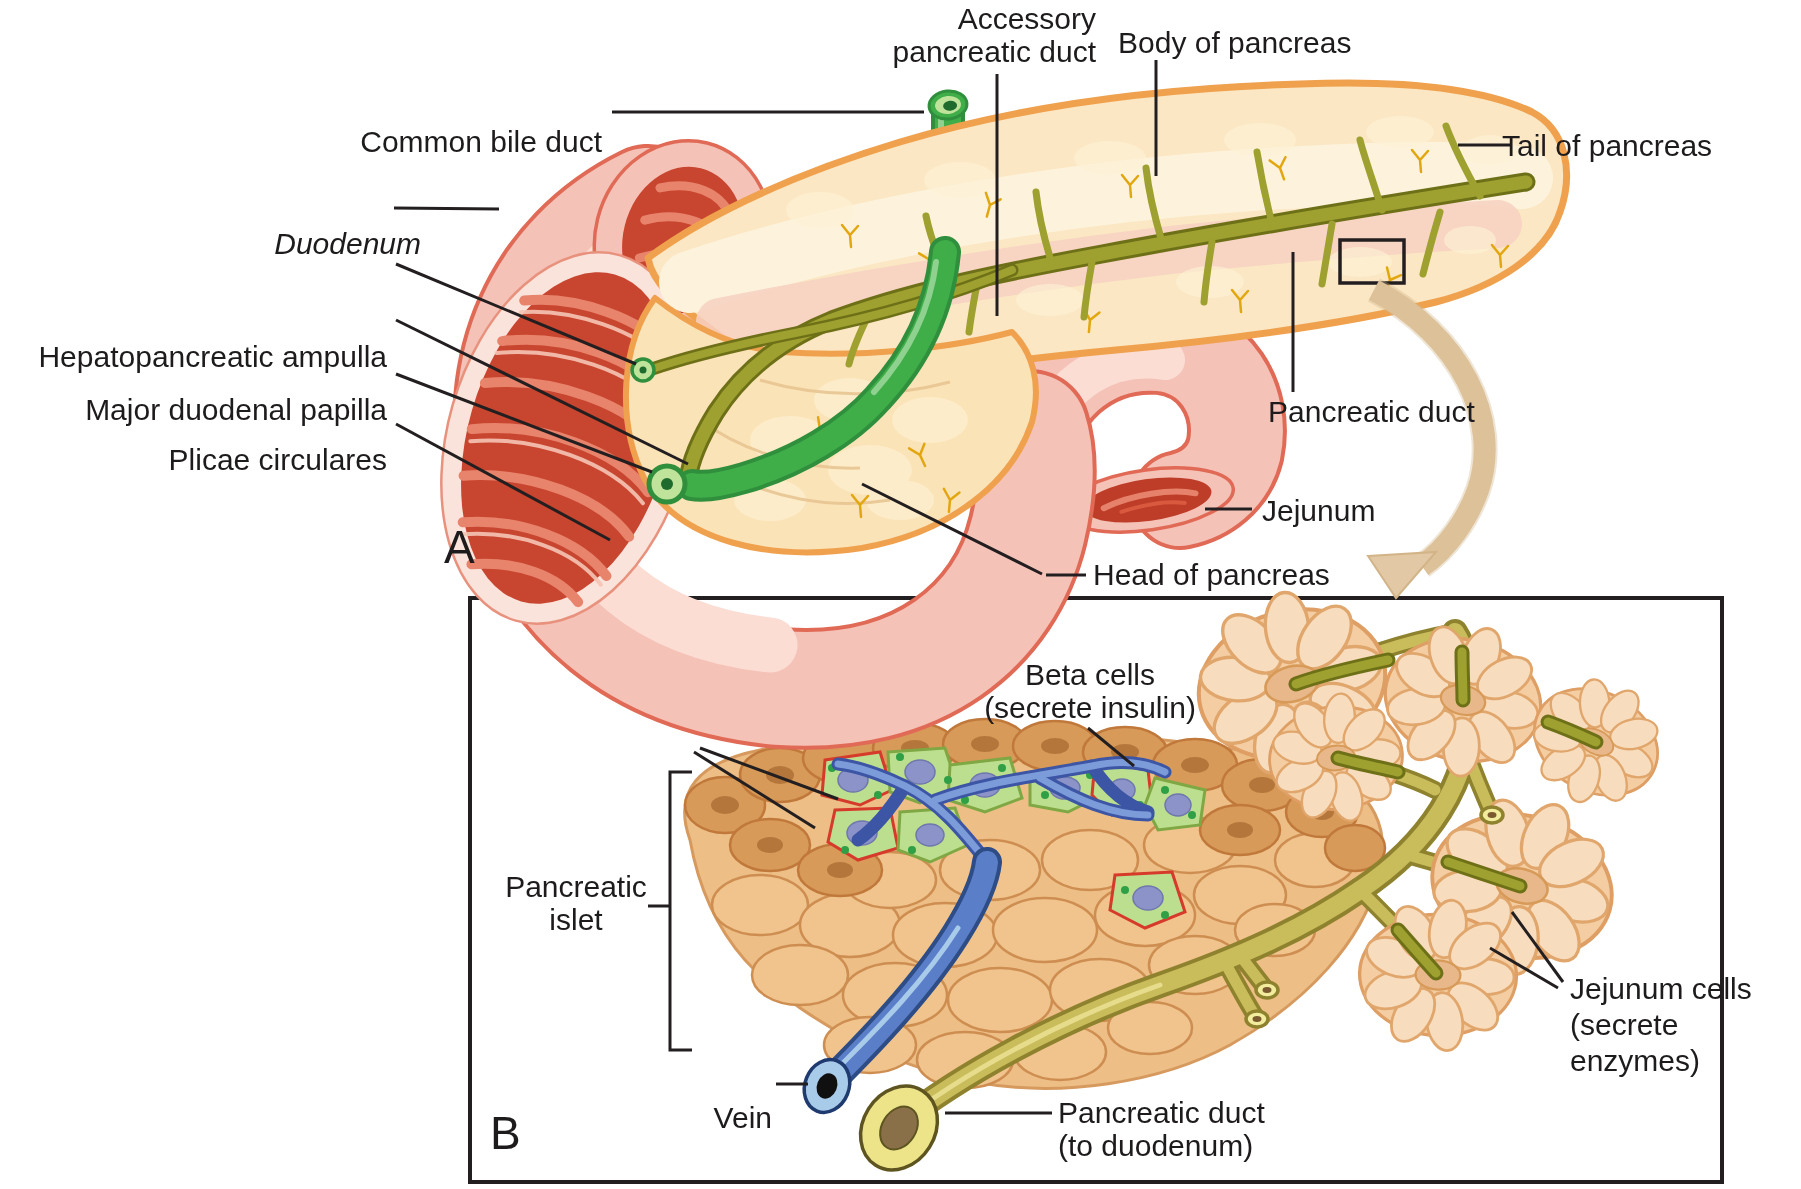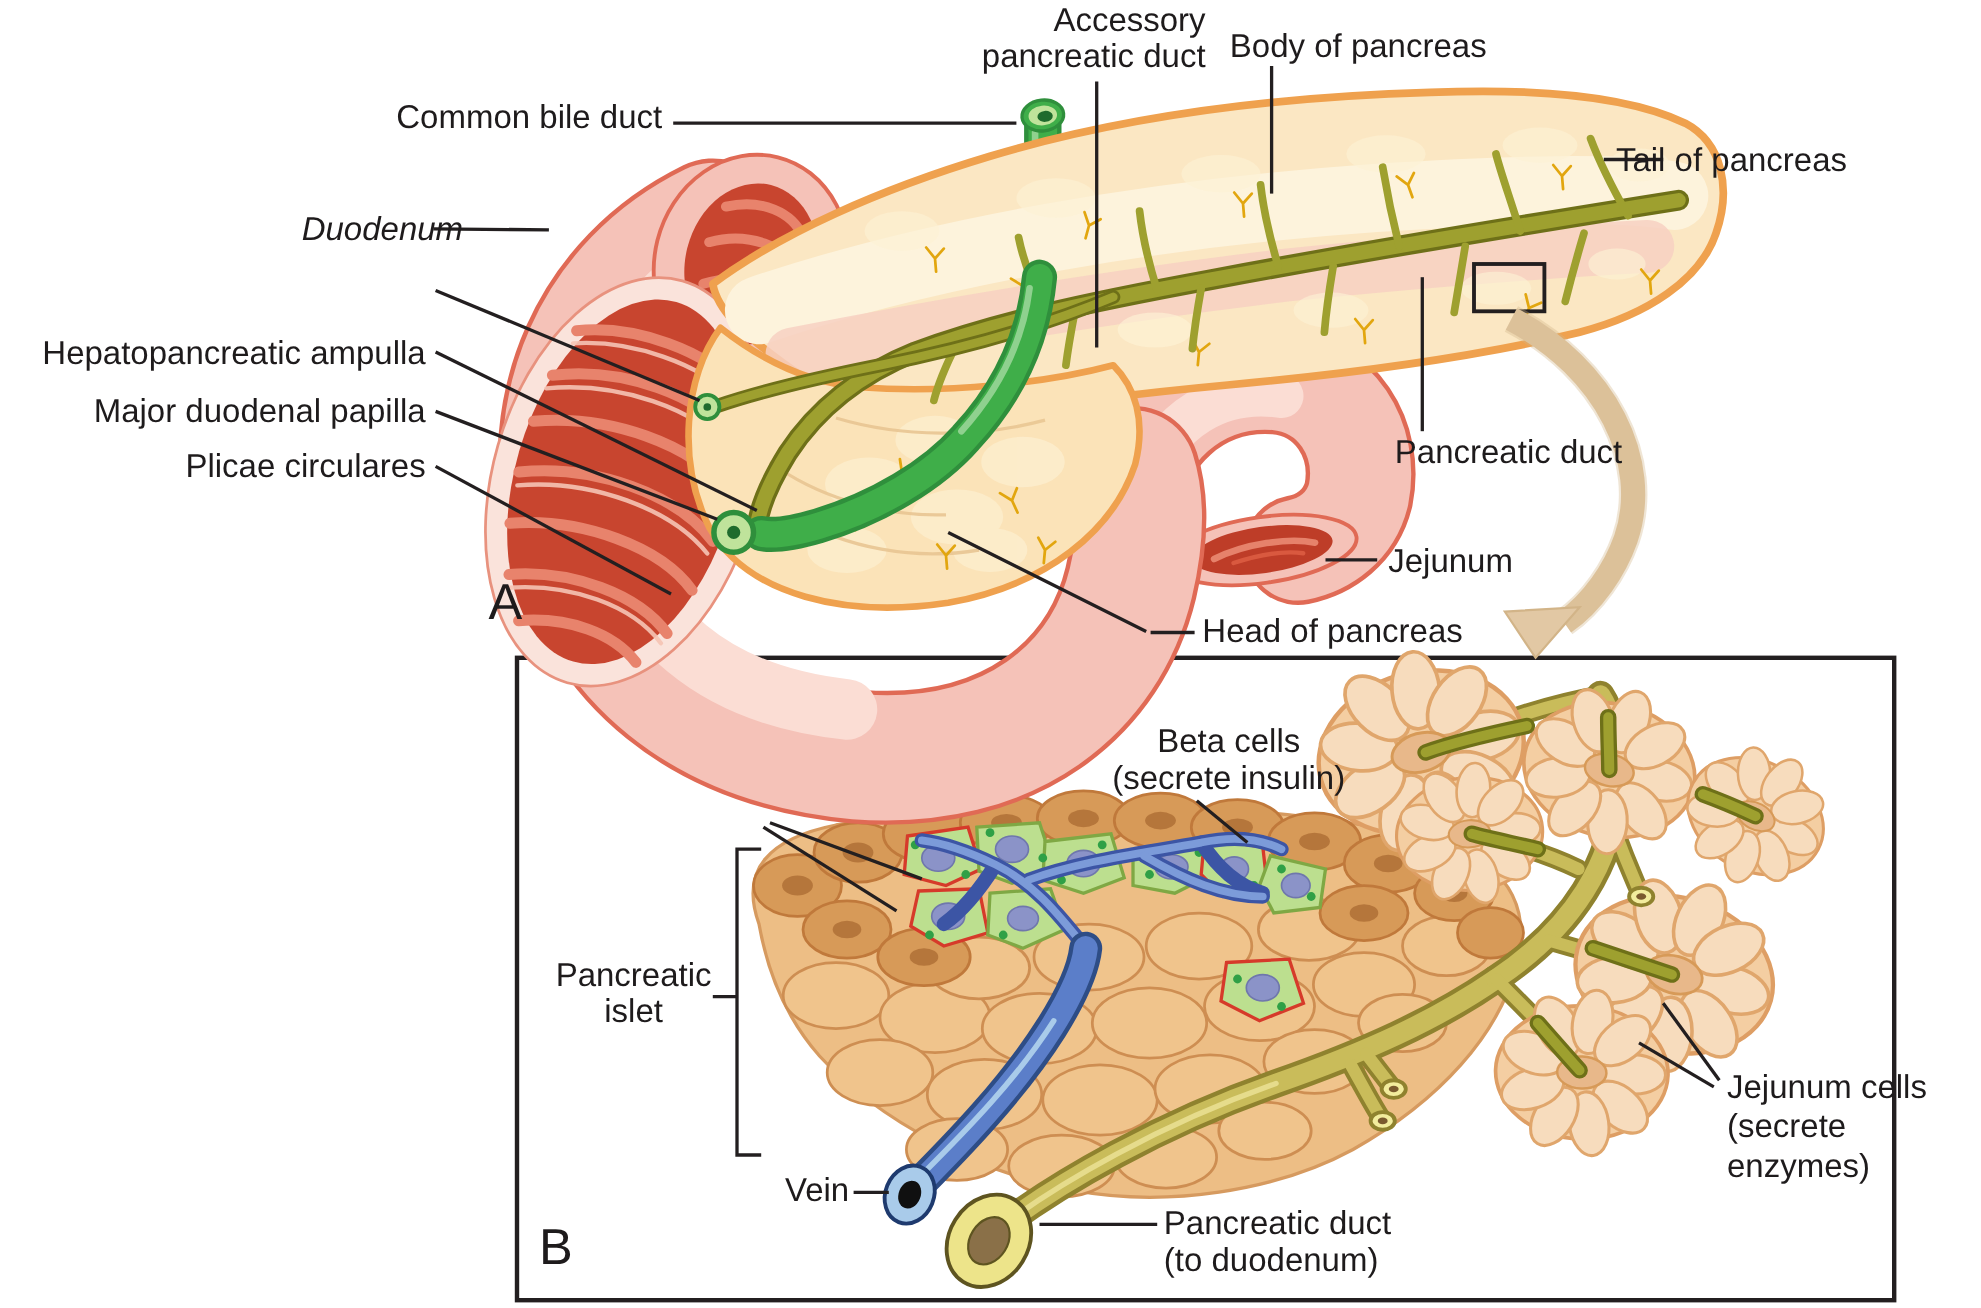--- a/index.html
+++ b/index.html
@@ -1,21 +1,21 @@
 <!DOCTYPE html>
 <html><head>
 <meta charset="utf-8">
 <style>
   html,body{margin:0;padding:0;background:#fff;}
   .stage{position:relative;width:1801px;height:1189px;background:#ffffff;overflow:hidden;
          font-family:"Liberation Sans",sans-serif;color:#1e1b1c;}
   .stage svg{position:absolute;left:0;top:0;}
   .lbl{position:absolute;font-size:30px;line-height:33px;white-space:nowrap;color:#1e1b1c;}
   .lbl.center{text-align:center;}
-  .lbl.right{text-align:right;}
+  .lbl.right{text-align:right;margin-top:35px;}
   .letter{position:absolute;font-size:46px;line-height:46px;color:#1e1b1c;}
   .acinar-lines{line-height:36px;}
 </style>
 </head>
 <body>
 
 <div class="stage">
 
 <svg width="1801" height="1189" viewBox="0 0 1801 1189">
 
@@ -450,27 +450,27 @@
   <div class="lbl center" style="left:816px;top:2px;width:280px;text-align:right;">
     <div>Accessory</div>
     <div>pancreatic duct</div>
   </div>
   <div class="lbl" style="left:1118px;top:26px;">Body of pancreas</div>
   <div class="lbl right" style="right:1199px;top:90px;">Common bile duct</div>
   <div class="lbl right" style="right:1380px;top:192px;font-style:italic;">Duodenum</div>
   <div class="lbl right" style="right:1414px;top:305px;">Hepatopancreatic ampulla</div>
   <div class="lbl right" style="right:1414px;top:358px;">Major duodenal papilla</div>
   <div class="lbl right" style="right:1414px;top:408px;">Plicae circulares</div>
-  <div class="lbl" style="left:1469px;top:129px;">Tail of pancreas</div>
+  <div class="lbl" style="left:1502px;top:129px;">Tail of pancreas</div>
   <div class="lbl" style="left:1268px;top:395px;">Pancreatic duct</div>
   <div class="lbl" style="left:1262px;top:494px;">Jejunum</div>
   <div class="lbl" style="left:1093px;top:558px;">Head of pancreas</div>
   <div class="letter" style="left:444px;top:524px;">A</div>
 
-  <div class="lbl center" style="left:972px;top:658px;width:290px;">
+  <div class="lbl center" style="left:945px;top:658px;width:290px;">
     <div>Beta cells</div>
     <div>(secrete insulin)</div>
   </div>
   <div class="lbl center" style="left:476px;top:870px;width:200px;">
     <div>Pancreatic</div>
     <div>islet</div>
   </div>
   <div class="lbl right" style="right:1029px;top:1066px;">Vein</div>
   <div class="lbl" style="left:1058px;top:1096px;">
     <div>Pancreatic duct</div>

